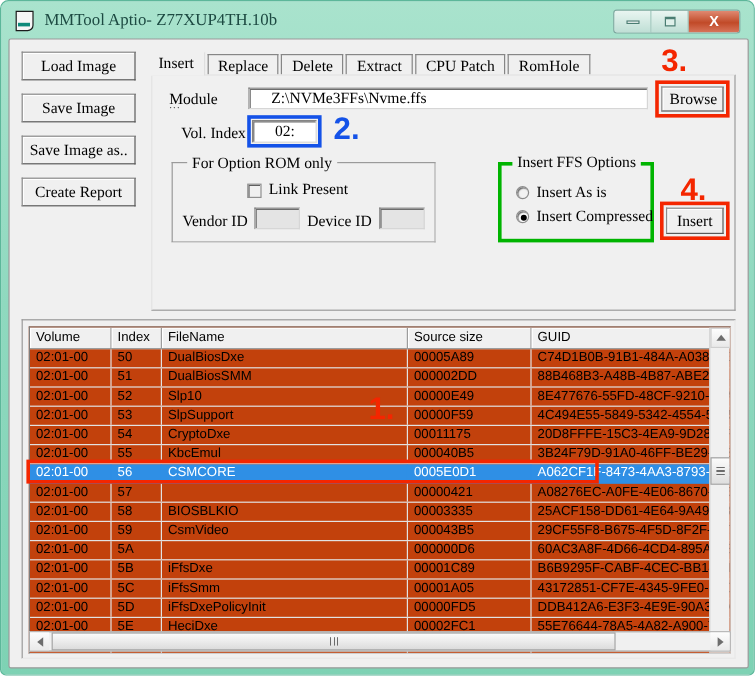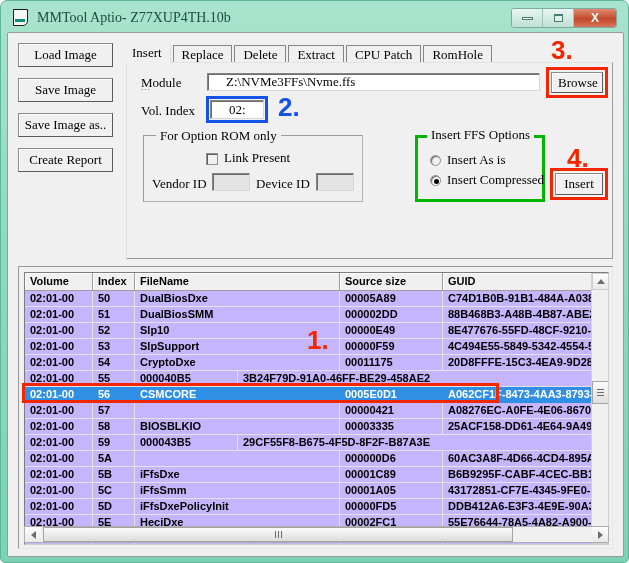--- a/index.html
+++ b/index.html
@@ -274,26 +274,25 @@
     width: 595px; height: 283px;
     background: #f0f0f0;
     border: 1px solid #9a9a9a;
     border-right-color: #e8e8e8;
     border-bottom-color: #e8e8e8;
   }
   #list {
     position: absolute;
     left: 5px; top: 5px;
     width: 585px; height: 273px;
-    background: #c4b5fd;
+    background: #c2410c;
     border: 1px solid #7d7d7d;
     border-right-color: #cfcfcf;
     border-bottom-color: #cfcfcf;
     overflow: hidden;
-    font-weight: bold;
   }
   #hdr {
     position: absolute; left: 0; top: 0;
     height: 18px; width: 100%;
     display: flex;
     background: #f0f0f0;
     border-bottom: 1px solid #9c9c9c;
   }
   .hcell {
     height: 17px;
@@ -452,21 +451,21 @@
     <div id="tabbody">
 
       <div class="lbl" style="left:14px; top:12px;">Module</div>
       <div class="lbl" style="left:14px; top:19px; font-size:9px; letter-spacing:1px; color:#555;">...</div>
 
       <input class="textbox" style="left: 80px; top: 10px; width: 333px; height: 18px;" value="Z:\NVMe3FFs\Nvme.ffs">
 
       <button class="btn" style="left:424px; top:9px; width:52px; height:21px;">Browse</button>
       <div class="ann-box" style="left:419px; top:4px; width:62px; height:31px; border:3px solid #f42600;"></div>
 
-      <div class="lbl" style="left:14px; top:40px;">Vol. Index</div>
+      <div class="lbl" style="left:24px; top:40px;">Vol. Index</div>
       <input class="textbox" style="left: 83px; top: 37px; width: 54px; height: 19px;" value="02:01-00">
       <div class="ann-box" style="left:79px; top:33px; width:62px; height:27px; border:3px solid #1452e8;"></div>
 
       <div class="groupbox" style="left:288px; top:72px; width:130px; height:67px; border:3px solid #00b400;">
         <div class="gb-title" style="top:-11px; left:9px;">Insert FFS Options</div>
 
         <div class="radio-c off" style="left:12px; top:17px;"></div>
         <div class="lbl" style="left:29px; top:14px;">Insert As is</div>
 
         <div class="radio-c checked" style="left:12px; top:37px;"></div>
@@ -543,20 +542,21 @@
             <div class="row">
               <div class="cell c0">02:01-00</div>
               <div class="cell c1">54</div>
               <div class="cell c2">CryptoDxe</div>
               <div class="cell c3">00011175</div>
               <div class="cell c4">20D8FFFE-15C3-4EA9-9D28-CFE274</div>
             </div>
             <div class="row">
               <div class="cell c0">02:01-00</div>
               <div class="cell c1">55</div>
+              <div class="cell c2">KbcEmul</div>
               <div class="cell c3">000040B5</div>
               <div class="cell c4">3B24F79D-91A0-46FF-BE29-458AE2</div>
             </div>
             <div class="row sel">
               <div class="cell c0">02:01-00</div>
               <div class="cell c1">56</div>
               <div class="cell c2">CSMCORE</div>
               <div class="cell c3">0005E0D1</div>
               <div class="cell c4">A062CF1F-8473-4AA3-8793-600BC4</div>
             </div>
@@ -570,20 +570,21 @@
             <div class="row">
               <div class="cell c0">02:01-00</div>
               <div class="cell c1">58</div>
               <div class="cell c2">BIOSBLKIO</div>
               <div class="cell c3">00003335</div>
               <div class="cell c4">25ACF158-DD61-4E64-9A49-55851E</div>
             </div>
             <div class="row">
               <div class="cell c0">02:01-00</div>
               <div class="cell c1">59</div>
+              <div class="cell c2">CsmVideo</div>
               <div class="cell c3">000043B5</div>
               <div class="cell c4">29CF55F8-B675-4F5D-8F2F-B87A3E</div>
             </div>
             <div class="row">
               <div class="cell c0">02:01-00</div>
               <div class="cell c1">5A</div>
               <div class="cell c2"></div>
               <div class="cell c3">000000D6</div>
               <div class="cell c4">60AC3A8F-4D66-4CD4-895A-C3F06B</div>
             </div>

